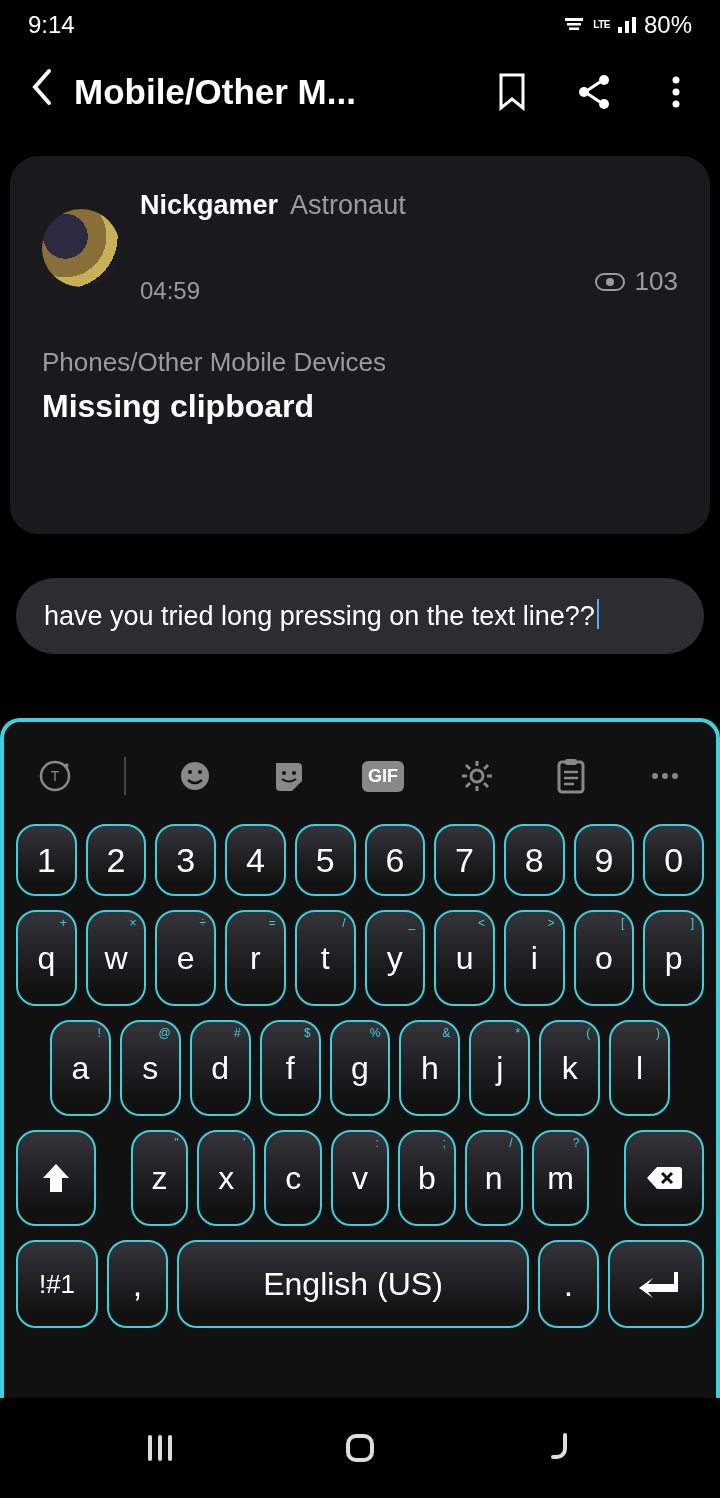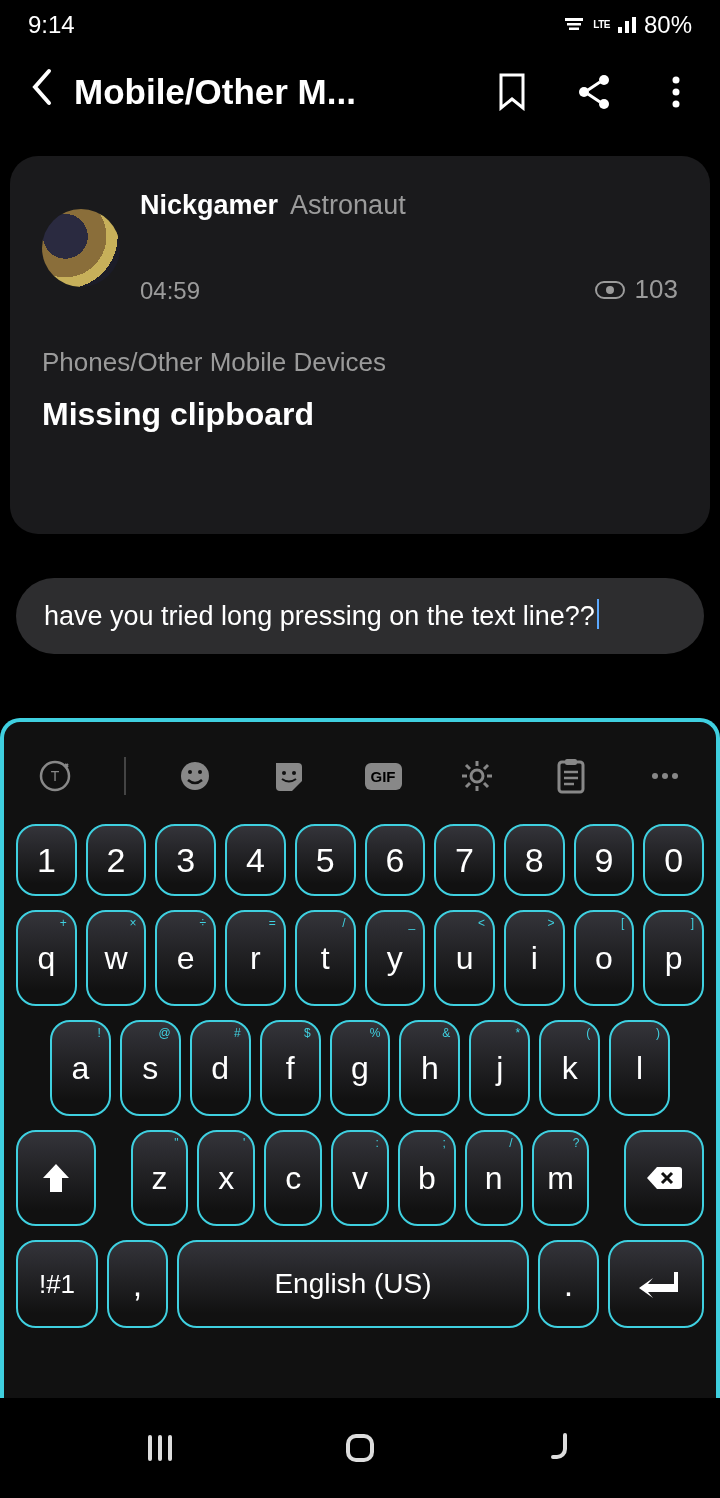--- a/index.html
+++ b/index.html
@@ -70,25 +70,25 @@
     .avatar {
       width: 78px; height: 78px; border-radius: 50%;
       background: radial-gradient(circle at 30% 35%, #2a2a40 0 30%, #8a6e3a 30% 55%, #c7b05a 55% 70%, #1b1c28 70%),
                   #333;
       flex-shrink: 0;
     }
     .name-row { display: flex; align-items: center; gap: 12px; font-size: 26px; }
     .uname { font-weight: 700; font-size: 27px; }
     .urank { color: var(--gray); font-size: 27px; }
     .time { color: var(--gray); font-size: 24px; margin-top: 8px; }
-    .views { margin-left: auto; display: flex; align-items: center; gap: 10px; color: var(--gray); font-size: 26px; align-self: flex-end; margin-bottom: 0;}
+    .views { margin-left: auto; display: flex; align-items: center; gap: 10px; color: var(--gray); font-size: 26px; align-self: flex-end; margin-bottom: 8px;}
     .eye { width: 30px; height: 18px; border: 2px solid var(--gray); border-radius: 60% / 100%; position: relative; }
     .eye::after { content:""; position:absolute; top:3px; left:50%; transform:translateX(-50%); width:8px; height:8px; border-radius:50%; background:var(--gray); }
     .crumb { color: var(--gray); font-size: 26px; margin-top: 42px; }
-    .ptitle { font-size: 32px; font-weight: 700; margin-top: 18px; }
+    .ptitle { font-size: 32px; font-weight: 700; margin-top: 10px; }
     .pbody { font-size: 28px; margin-top: 92px; line-height: 1.45; }
     
     .composer {
       position: absolute;
       left: 16px; right: 16px;
       top: 578px;
       background: var(--input-bg);
       border-radius: 60px;
       display: flex;
       align-items: center;
@@ -158,21 +158,21 @@
     }
     .r1 .key { width: 61px; height: 72px; }
     .r2 .key { width: 61px; height: 96px; font-size: 32px; }
     .r3 { padding: 0 34px; }
     .r3 .key { width: 61px; height: 96px; font-size: 32px; }
     .r4 .key { width: 61px; height: 96px; font-size: 32px; }
     .r4 .shift, .r4 .bksp { width: 84px; }
     .r5 .key { height: 88px; }
     .r5 .sym { width: 82px; font-size: 26px; }
     .r5 .comma, .r5 .dot { width: 61px; }
-    .r5 .space { flex: 1; font-size: 28px; }
+    .r5 .space { flex: 1; font-size: 32px; }
     .r5 .enter { width: 96px; }
     .r4 .shift svg, .r4 .bksp svg, .r5 .enter svg { }
     .gap-filler { width: 18px; }
     
     .navbar {
       position: absolute;
       bottom: 0; left: 0; right: 0;
       height: 100px;
       display: flex;
       align-items: center;
@@ -278,21 +278,21 @@
       </div>
       <div class="kb-tool">
         <svg width="34" height="34" viewBox="0 0 34 34">
             <path d="M4 4h22a4 4 0 0 1 4 4v14l-10 10H8a4 4 0 0 1-4-4z" fill="#888"></path>
             <circle cx="12" cy="14" r="2" fill="#111"></circle>
             <circle cx="22" cy="14" r="2" fill="#111"></circle>
             <path d="M10 20 Q17 25 24 20" stroke="#111" stroke-width="2" fill="none"></path>
           </svg>
       </div>
       <div class="kb-tool">
-        <div style="background:#888;color:#000000;font-weight:700;font-size:15px;padding:5px 6px;border-radius:6px;">GIF</div>
+        <div style="background:#888;color:#ffffff;font-weight:700;font-size:18px;padding:5px 6px;border-radius:6px;">GIF</div>
       </div>
       <div class="kb-tool">
         <svg width="34" height="34" viewBox="0 0 34 34">
             <circle cx="17" cy="17" r="6" fill="none" stroke="#888" stroke-width="3"></circle>
             <g stroke="#888" stroke-width="3">
               <path d="M17 2v5M17 27v5M2 17h5M27 17h5M6 6l4 4M24 24l4 4M28 6l-4 4M10 24l-4 4"></path>
             </g>
           </svg>
       </div>
       <div class="kb-tool">

